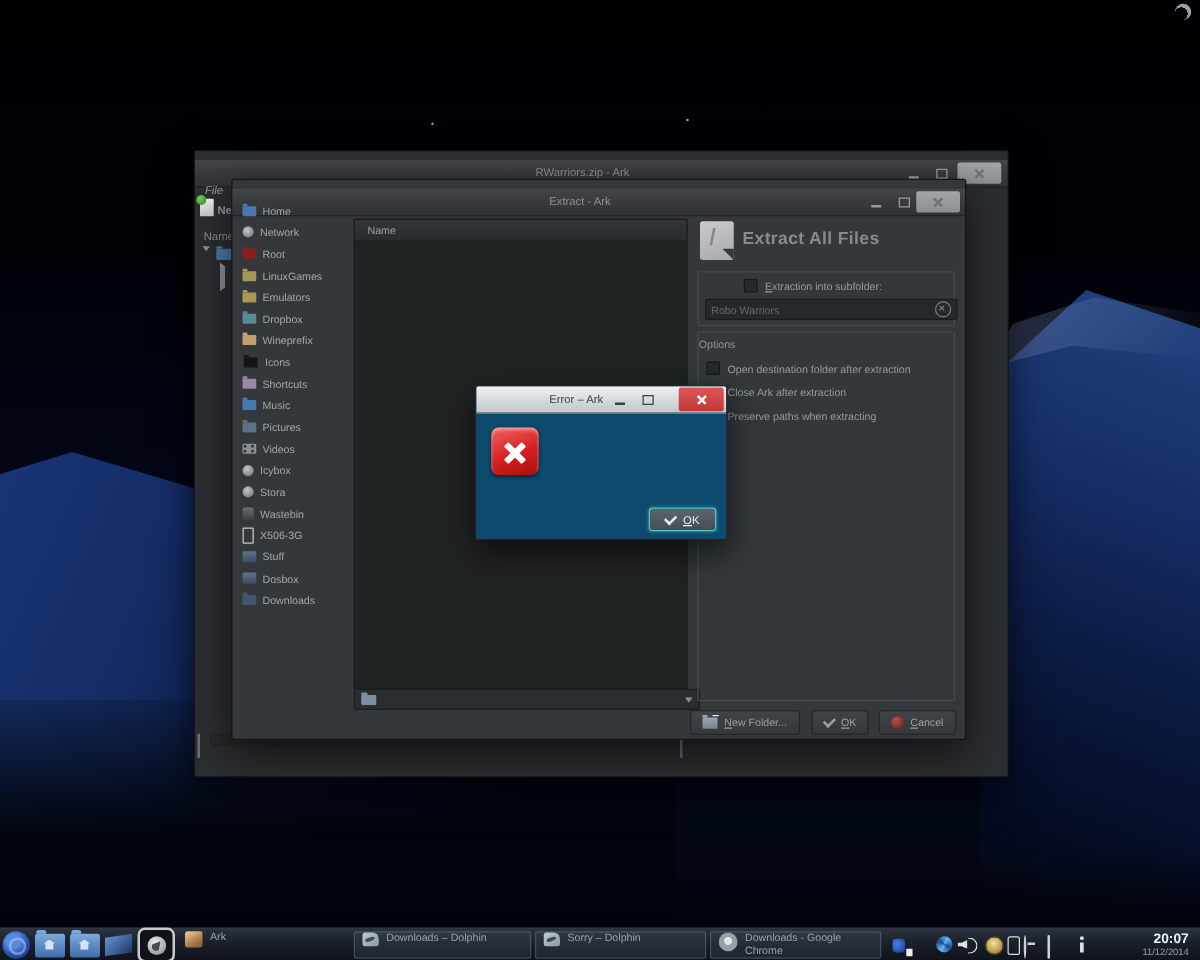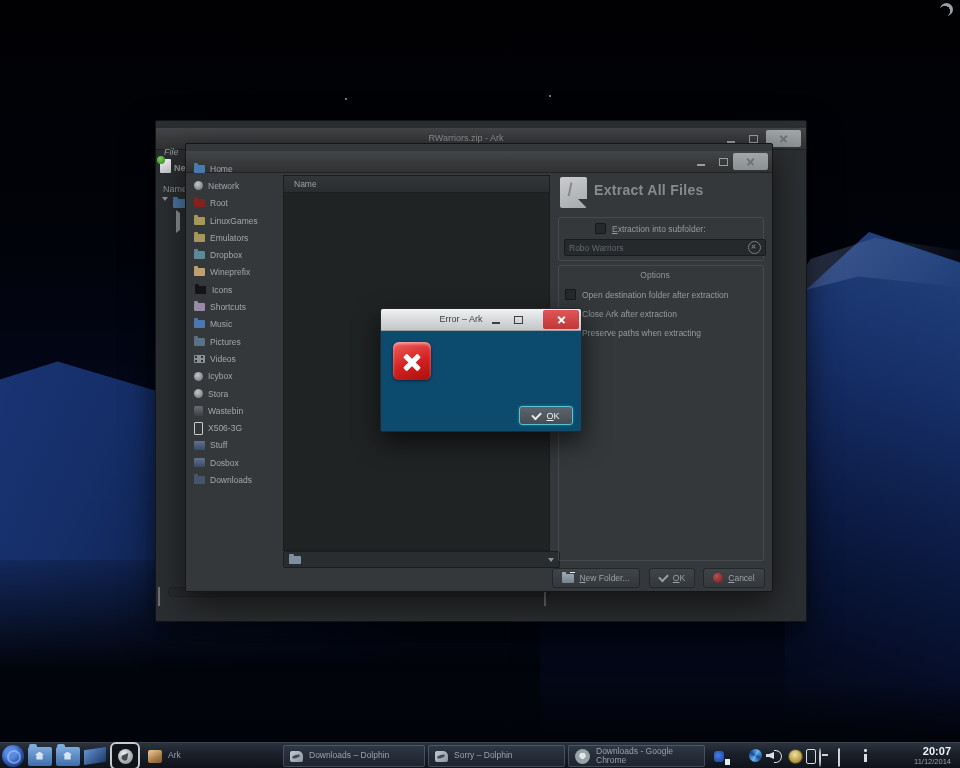--- a/index.html
+++ b/index.html
@@ -97,21 +97,21 @@
   .chkrow{display:flex;align-items:center;gap:6px;position:absolute;}
   .chk{width:9px;height:9px;background:#26292b;border:1px solid #17191b;border-radius:1px;flex:0 0 auto;}
   .small{font-size:8.5px;color:#969ba0;white-space:nowrap;}
   .mnem{display:inline-block;} .mnem::first-letter{text-decoration:underline;}
   .field{position:absolute;left:5px;top:21px;width:192px;height:15px;background:#26292b;border:1px solid #191b1c;border-radius:2px;
     display:flex;align-items:center;justify-content:space-between;padding:0 4px;}
   .field .val{font-size:8.5px;color:#63696f;}
   .xcirc{position:relative;width:11px;height:11px;border:1px solid #787d82;border-radius:50%;}
   .xcirc::before,.xcirc::after{content:"";position:absolute;left:2px;top:4.2px;width:5px;height:1.2px;background:#787d82;}
   .xcirc::before{transform:rotate(45deg);} .xcirc::after{transform:rotate(-45deg);}
-  .grptitle{position:absolute;left:0;right:12px;text-align:center;font-size:8.5px;color:#8f9499;}
+  .grptitle{position:absolute;left:0;right:12px;font-size:8.5px;color:#8f9499;}
 
   .btn{position:absolute;top:424px;height:18px;border:1px solid #242729;border-radius:3px;
     background:linear-gradient(180deg,#3f4448,#34383c);display:flex;align-items:center;justify-content:center;gap:5px;
     font-size:8.5px;color:#9aa0a5;}
   .nf-ic{width:12px;height:9px;background:linear-gradient(180deg,#9aa7b2,#76838e);border-radius:1px;position:relative;}
   .nf-ic::before{content:"";position:absolute;left:0;top:-2px;width:4px;height:2px;background:#9aa7b2;}
   .nf-ic::after{content:"";position:absolute;right:-1px;top:-2px;width:5px;height:1.4px;background:#e8ecef;box-shadow:0 0 0 rgba(0,0,0,0);transform:none;}
   .checkm{width:7px;height:4px;border-left:2px solid #9aa0a5;border-bottom:2px solid #9aa0a5;transform:rotate(-45deg);margin-top:-2px;}
   .cancel-ic{width:10px;height:10px;border-radius:50%;background:radial-gradient(circle at 35% 30%,#b85050,#6e1a1a);}
 
@@ -145,21 +145,21 @@
   .kicon::after{content:"";position:absolute;margin:5px;width:10px;height:10px;border:2px solid rgba(180,210,255,.5);border-radius:50%;}
   .fh{width:24px;height:19px;background:linear-gradient(180deg,#7cabdd,#3e6dac);border-radius:2px;position:relative;}
   .fh::before{content:"";position:absolute;left:1px;top:-3px;width:8px;height:3px;background:#7cabdd;border-radius:2px 2px 0 0;}
   .fh::after{content:"";position:absolute;left:7px;top:5px;width:9px;height:8px;background:rgba(235,242,250,.85);
     clip-path:polygon(50% 0,100% 40%,85% 40%,85% 100%,15% 100%,15% 40%,0 40%);}
   .deskic{width:22px;height:18px;background:linear-gradient(135deg,#6a9ad8,#16305e);clip-path:polygon(0 18%,100% 0,100% 82%,0 100%);}
   .rocketfr{width:26px;height:24px;border:2px solid #c4cace;border-radius:6px;background:#0f1216;display:flex;align-items:center;justify-content:center;}
   .rocket{width:15px;height:15px;border-radius:50%;background:radial-gradient(circle at 40% 32%,#eceeef,#98a0a6 72%);position:relative;}
   .rocket::after{content:"";position:absolute;left:4px;top:3px;width:7px;height:9px;background:#454c52;
     clip-path:polygon(50% 0,100% 70%,70% 100%,30% 100%,0 70%);transform:rotate(40deg);}
-  .task{position:absolute;top:2px;height:22px;display:flex;align-items:center;gap:6px;padding:0 6px;box-sizing:border-box;}
+  .task{position:absolute;top:2px;height:22px;display:flex;gap:6px;padding:0 6px;box-sizing:border-box;}
   .task.framed{background:rgba(70,84,102,.28);border:1px solid rgba(125,145,168,.35);border-radius:2px;}
   .task .tlabel{font-size:8.5px;color:#99a1ab;line-height:9.5px;white-space:nowrap;}
   .task.wrap .tlabel{white-space:normal;width:102px;}
   .arkbox{width:14px;height:13px;background:linear-gradient(150deg,#e2ba8a 15%,#aa7e4c 60%,#7c5832);border-radius:2px;}
   .dolph{width:13px;height:11px;background:linear-gradient(135deg,#c2cad0,#8a98a2);border-radius:2px 5px 2px 2px;position:relative;}
   .dolph::after{content:"";position:absolute;left:2px;top:4px;width:8px;height:3px;background:#3f4c58;border-radius:50%;transform:rotate(-18deg);}
   .chromeic{width:15px;height:15px;border-radius:50%;background:radial-gradient(circle at 50% 45%,#e2e6e8 0 27%,#97a2a8 30%);}
   .bt{width:10px;height:11px;border-radius:3px;background:radial-gradient(circle at 40% 40%,#4a80e8,#173a8c);}
   .klip{width:13px;height:13px;background:linear-gradient(160deg,#4a86e0,#1f4fa8);border-radius:2px;position:relative;}
   .klip::after{content:"";position:absolute;right:1px;bottom:1px;width:5px;height:6px;background:#e8ecf0;}
@@ -216,20 +216,21 @@
     <div class="abs" style="left:6px;top:80px"><span class="tri-d"></span></div>
     <div class="abs fold f-blue" style="left:17px;top:78px"></div>
     <div class="abs" style="left:20px;top:92px"><span class="tri-r"></span></div>
     <div class="abs" style="left:2px;top:466px"><span class="chev chev-l"></span></div>
     <div class="abs hscroll"></div>
     <div class="abs" style="left:388px;top:466px"><span class="chev chev-r"></span></div>
   </div>
 
   <div class="abs win dlg">
     <div class="tbar">
+      <div class="ttl">Extract - Ark</div>
       <div class="wbtn" style="right:62px">
           <span class="minbar"></span>
         </div>
       <div class="wbtn" style="right:40px">
           <span class="maxsq"></span>
         </div>
       <div class="closeblk" style="right:4px">
           <span class="xmark"></span>
         </div>
     </div>

